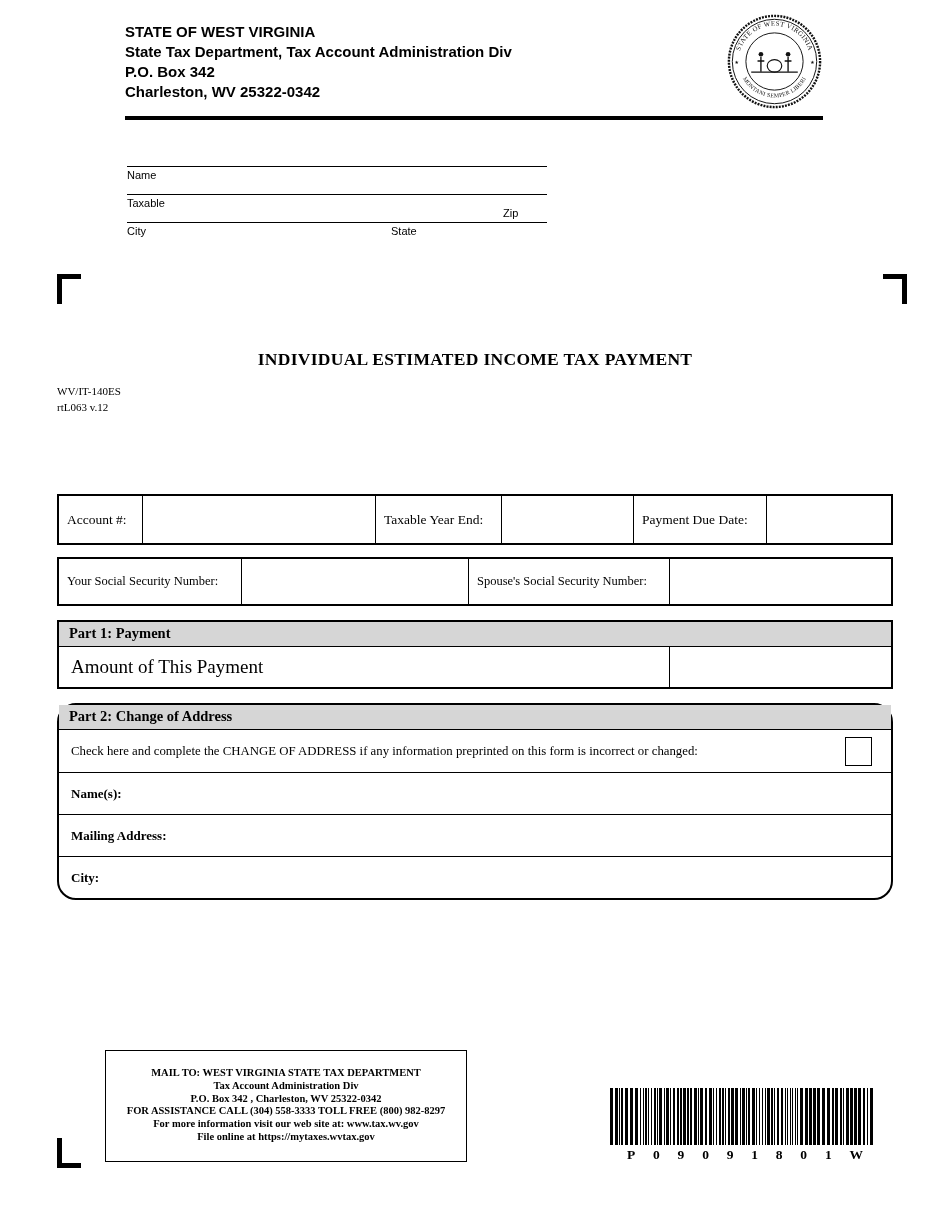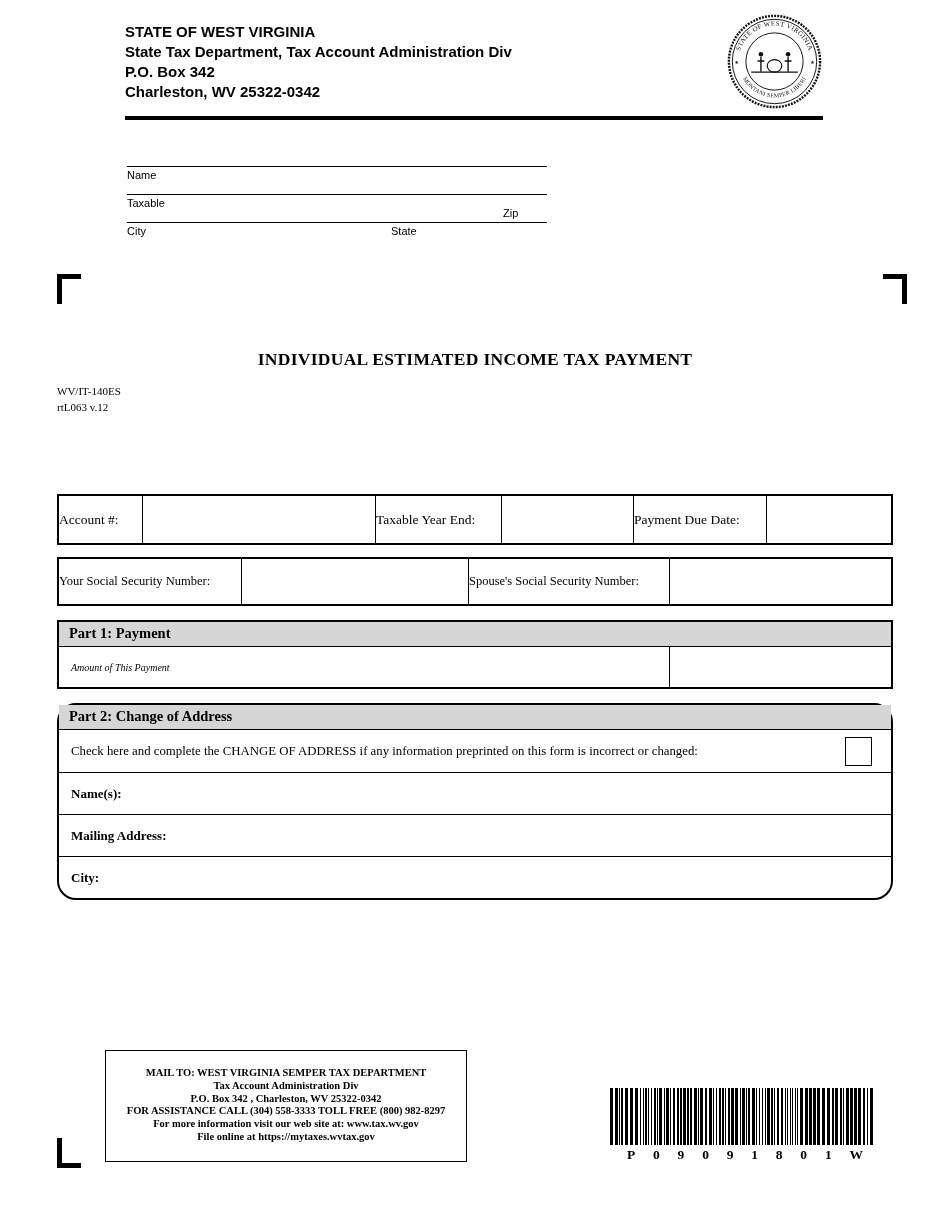--- a/index.html
+++ b/index.html
@@ -31,41 +31,41 @@
   .corner-tl { left:57px;  top:274px;  border-left:5px solid #000;  border-top:5px solid #000; }
   .corner-tr { left:883px; top:274px;  border-right:5px solid #000; border-top:5px solid #000; }
   .corner-bl { left:57px;  top:1138px; border-left:5px solid #000;  border-bottom:5px solid #000; }
 
   
   .form-title { position:absolute; left:60px; top:349px; width:830px; text-align:center; font-weight:bold; font-size:17.5px; letter-spacing:0.3px; }
   .form-codes { position:absolute; left:57px; top:383px; font-size:11px; line-height:16px; }
 
   
   .grid { position:absolute; left:57px; width:836px; border:2.5px solid #000; display:flex; background:#fff; }
-  .grid .cell { display:flex; align-items:center; padding-left:0; font-size:13.5px; }
+  .grid .cell { display:flex; align-items:center; padding-left:8px; font-size:13.5px; }
   .vline { border-right:1.5px solid #000; }
   .t-account { top:494px; height:51px; }
   .t-ssn { top:557px; height:49px; }
   .t-ssn .cell { font-size:12.5px; }
   .c86  { flex:0 0 84px; }
   .c233 { flex:0 0 233px; }
   .c126 { flex:0 0 126px; }
   .c132 { flex:0 0 132px; }
   .c133 { flex:0 0 133px; }
   .c183 { flex:0 0 183px; }
   .c227 { flex:0 0 227px; }
   .c201 { flex:0 0 201px; }
   .cfx  { flex:1 1 auto; }
 
   
   .section { position:absolute; left:57px; width:836px; border:2.5px solid #000; background:#fff; }
   .sec-head { background:var(--sec-bg,#d6d6d6); border-bottom:1.2px solid #000; font-weight:bold; font-size:14.5px; padding:3px 0 4px 10px; }
   .p1 { top:620px; }
   .p1-body { display:flex; height:40px; }
-  .p1-label { flex:0 0 611px; display:flex; align-items:center; padding-left:12px; font-size:10px; border-right:1.5px solid #000;font-style:italic; }
+  .p1-label { flex:0 0 611px; display:flex; align-items:center; padding-left:12px; font-size:19px; border-right:1.5px solid #000; }
   .p1-value { flex:1 1 auto; }
   .p2 { top:703px;border-radius:19px; }
   .p2-row { display:flex; align-items:center; min-height:42px; padding-left:12px; font-size:13px; }
   .p2-row + .p2-row { border-top:1.2px solid #000; }
   .chk-text { flex:1 1 auto; font-size:12.8px; padding-right:8px; }
   .checkbox { flex:0 0 auto; width:27px; height:29px; border:1.5px solid #000; margin-right:19px; background:#fff; }
   .row-label { flex:0 0 auto;font-weight:bold; }
   .row-fill { flex:1 1 auto; height:100%; }
 
   
@@ -174,21 +174,21 @@
       <span class="row-label">Mailing Address:</span>
       <span class="row-fill"></span>
     </div>
     <div class="p2-row">
       <span class="row-label">City:</span>
       <span class="row-fill"></span>
     </div>
   </div>
 
   <div class="mailbox">
-    <div>MAIL TO: WEST VIRGINIA SEMPER TAX DEPARTMENT</div>
+    <div>MAIL TO: WEST VIRGINIA STATE TAX DEPARTMENT</div>
     <div>Tax Account Administration Div</div>
     <div>P.O. Box 342 , Charleston, WV 25322-0342</div>
     <div>FOR ASSISTANCE CALL (304) 558-3333 TOLL FREE (800) 982-8297</div>
     <div>For more information visit our web site at: www.tax.wv.gov</div>
     <div>File online at https://mytaxes.wvtax.gov</div>
   </div>
 
   <div class="barcode-bars">
       <span class="bar" style="width:3px"></span>
       <span class="gap" style="width:2px"></span>

